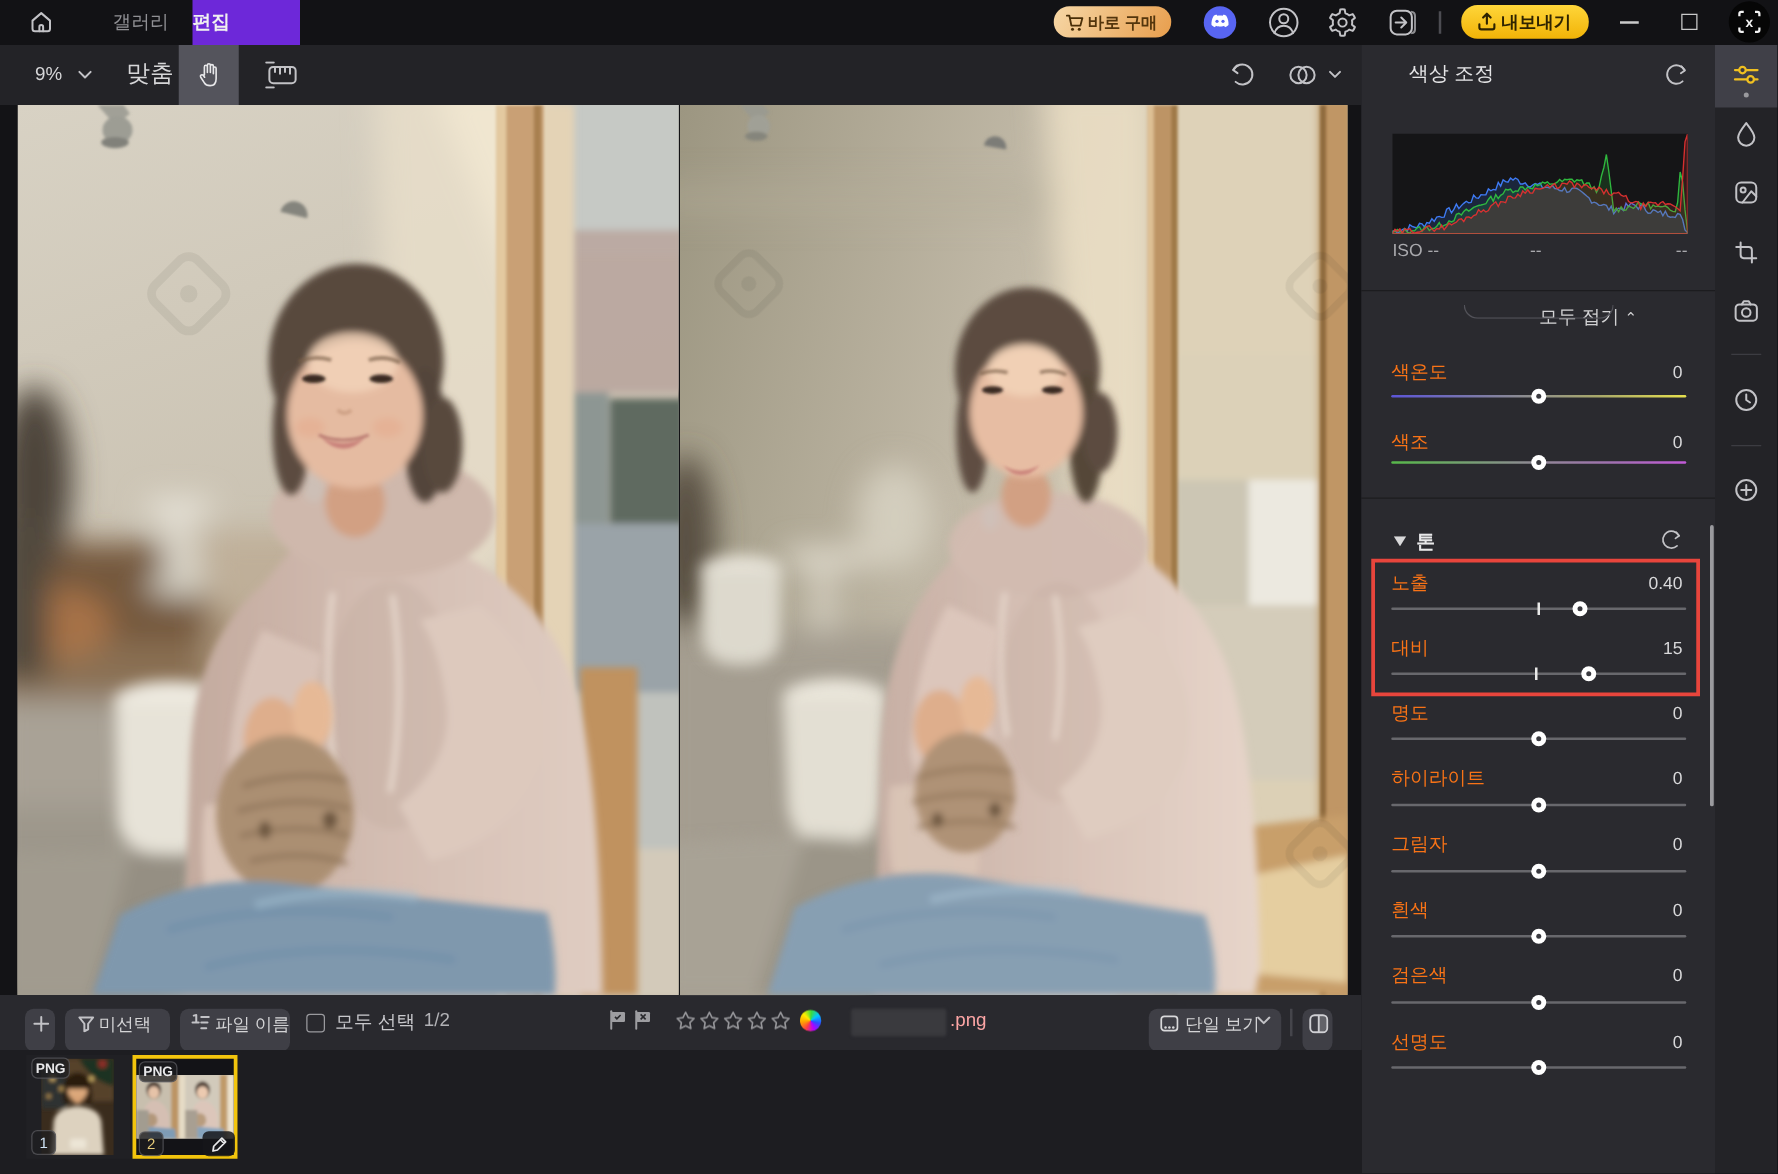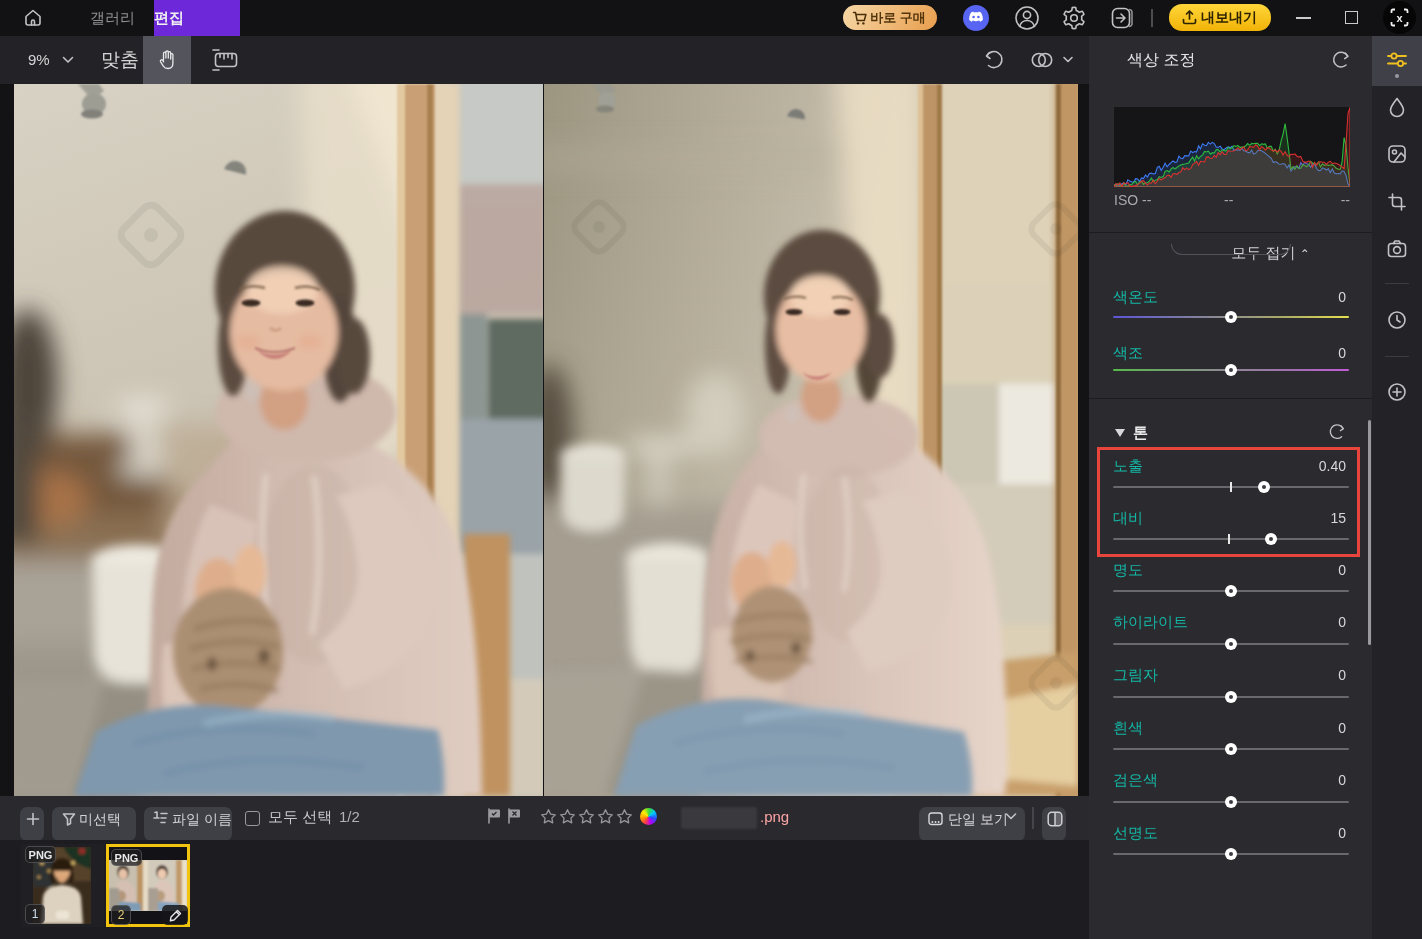--- a/index.html
+++ b/index.html
@@ -15,21 +15,21 @@
 #panelheader { position:absolute; left:1089px; top:36px; width:283px; height:48px; background:#2a2a2f; }
 #panelheader .title { position:absolute; left:24px; top:0; line-height:48px; color:#e4e4e6; font-size:16px;margin-left:14px; }
 #handbtn { position:absolute; left:143px; top:0; width:48px; height:48px; background:#54545c; }
 .tool-txt { color:#d6d6d8; font-size:19px; }
 
 #rightpanel { position:absolute; left:1089px; top:84px; width:283px; height:855px; background:#2a2a2f; }
 #histo { position:absolute; left:25px; top:23px; width:236px; height:80px; background:#151517; }
 .isorow { position:absolute; left:25px; top:108px; width:236px; color:#a9a9ad; font-size:14px; }
 #collapse { position:absolute; left:0; top:160px; width:283px; text-align:center; color:#d2d2d4; font-size:15px;margin-left:40px; }
 #collapse-arc { position:absolute; left:82px; top:160px; width:120px; height:11px; border:1px solid #53535a; border-top:none; border-radius:0 0 13px 13px; }
-.sl-label { color:#14b8a6; font-size:15px;font-family:Liberation Serif, serif; }
+.sl-label { color:#f97316; font-size:15px;font-family:Liberation Serif, serif; }
 .sl-value { color:#d8d8da; font-size:14px; }
 .track { position:absolute; left:24px; width:236px; height:2px; background:#68686d; border-radius:1px; }
 .knob { position:absolute; top:-5px; width:12px; height:12px; border-radius:50%; background:#fff; }
 .knob::after { content:""; position:absolute; left:4px; top:4px; width:4px; height:4px; border-radius:50%; background:#3a3a40; }
 .tick { position:absolute; top:-4px; width:2px; height:10px; background:#e8e8e8; }
 .srow { position:absolute; left:0; width:283px; }
 .srow .lab { position:absolute; left:24px; top:0; }
 .srow .val { position:absolute; right:26px; top:1px; }
 #redbox { position:absolute; left:8px; top:363px; width:263px; height:110px; border:3px solid #e8453c; }
 .pdivider { position:absolute; left:0; width:283px; height:1px; background:#1c1c1f; }

